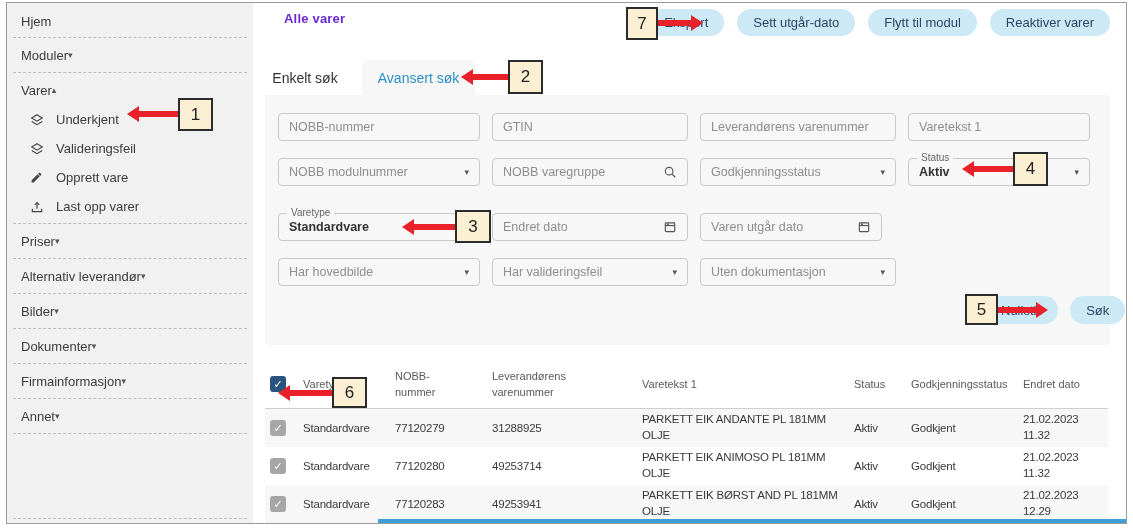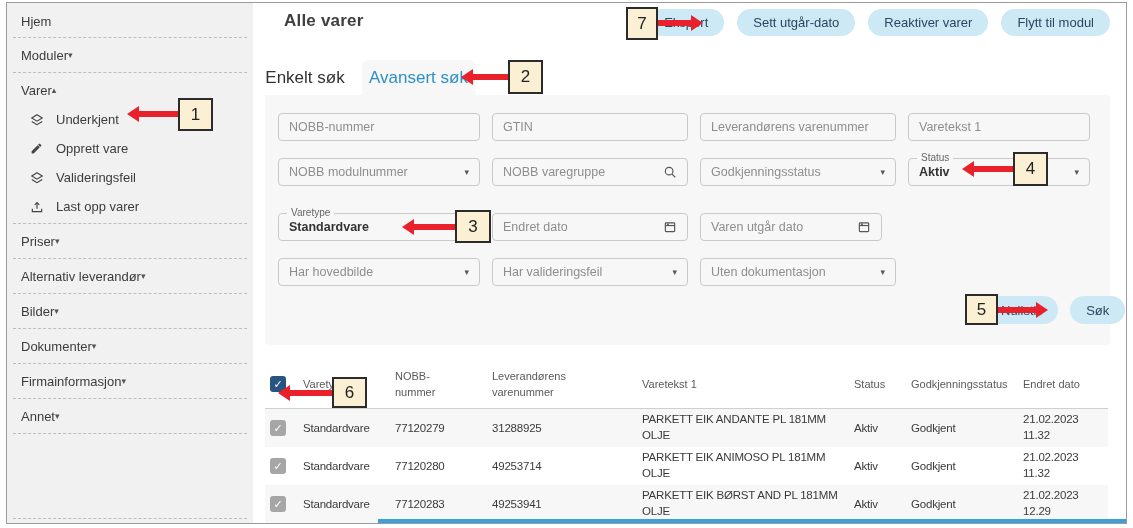--- a/index.html
+++ b/index.html
@@ -12,26 +12,26 @@
   .side-row.first{height:28px;padding-top:4px;}
   .chev{font-size:9px;color:#555;}
   .side-sep{border-top:1px dashed #bdbdbd;margin:2px 6px;}
   .sub-item{display:flex;align-items:center;gap:12px;height:29px;margin-left:10px;width:135px;
     padding-left:12px;border-radius:4px;cursor:pointer;}
   .sub-item.active{background:#e2e2e2;font-weight:bold;}
   .sub-item .sicon{width:15px;height:15px;display:flex;align-items:center;justify-content:center;flex-shrink:0;}
   .side-bottom-sep{position:absolute;left:6px;right:6px;bottom:4px;border-top:1px dashed #bdbdbd;}
   
   .main{position:relative;flex:1;background:#fff;}
-  .page-title{position:absolute;left:31px;top:8px;font-size:17px;color:#404040;font-weight:bold;letter-spacing:.2px;}
+  .page-title{position:absolute;left:31px;top:8px;font-size:13px;color:#6d28d9;font-weight:bold;letter-spacing:.2px;}
   .actions{position:absolute;top:6px;right:16px;display:flex;gap:13px;}
   .pill{background:#cde9f6;color:#2b4660;border-radius:14px;height:27px;padding:0 16px;
     font-size:13px;display:flex;align-items:center;cursor:pointer;white-space:nowrap;}
   .tab{position:absolute;height:35px;display:flex;align-items:center;justify-content:center;
-    font-size:17px;cursor:pointer;}
+    font-size:14px;cursor:pointer;}
   .tab1{left:12px;top:57px;width:80px;color:#333;}
   .tab2{left:109px;top:57px;width:113px;color:#2e8fc8;background:#f7f7f7;border-radius:6px 6px 0 0;}
   .panel{position:absolute;left:12px;top:92px;width:845px;height:250px;background:#f7f7f7;border-radius:0 4px 4px 4px;}
   .frow{position:absolute;left:25px;display:flex;gap:12px;}
   .frow.r1{top:110px;} .frow.r2{top:155px;} .frow.r3{top:210px;} .frow.r4{top:255px;text-align:center;}
   .field{border:1px solid #c9c9c9;border-radius:4px;height:28px;display:flex;align-items:center;
     padding:0 10px;font-size:12.5px;color:#8e8e8e;position:relative;box-sizing:border-box;cursor:text;}
   .w1{width:202px;} .w2{width:196px;} .w3{width:196px;} .w4{width:182px;}
   .field .ricon{margin-left:auto;display:flex;align-items:center;}
   .field .val{color:#333;font-weight:bold;font-size:12.5px;}
@@ -88,34 +88,34 @@
       <span class="sicon">
         <svg width="14" height="14" viewBox="0 0 24 24" fill="none" stroke="#444" stroke-width="2">
             <path d="M12 3l9 5.5-9 5.5-9-5.5z"></path>
             <path d="M3 14.5l9 5.5 9-5.5"></path>
           </svg>
       </span>
       <span>Underkjent</span>
     </div>
     <div class="sub-item">
       <span class="sicon">
-        <svg width="13" height="13" viewBox="0 0 24 24" fill="#444">
-            <path d="M3 17.2V21h3.8L18 9.8 14.2 6 3 17.2zM20.7 7.1c.4-.4.4-1 0-1.4l-2.4-2.4c-.4-.4-1-.4-1.4 0L15 5.2 18.8 9l1.9-1.9z"></path>
-          </svg>
-      </span>
-      <span>Opprett vare</span>
-    </div>
-    <div class="sub-item">
-      <span class="sicon">
         <svg width="14" height="14" viewBox="0 0 24 24" fill="none" stroke="#444" stroke-width="2">
             <path d="M12 3l9 5.5-9 5.5-9-5.5z"></path>
             <path d="M3 14.5l9 5.5 9-5.5"></path>
           </svg>
       </span>
       <span>Valideringsfeil</span>
+    </div>
+    <div class="sub-item">
+      <span class="sicon">
+        <svg width="13" height="13" viewBox="0 0 24 24" fill="#444">
+            <path d="M3 17.2V21h3.8L18 9.8 14.2 6 3 17.2zM20.7 7.1c.4-.4.4-1 0-1.4l-2.4-2.4c-.4-.4-1-.4-1.4 0L15 5.2 18.8 9l1.9-1.9z"></path>
+          </svg>
+      </span>
+      <span>Opprett vare</span>
     </div>
     <div class="sub-item">
       <span class="sicon">
         <svg width="14" height="14" viewBox="0 0 24 24" fill="none" stroke="#444" stroke-width="2">
             <path d="M12 15V5"></path>
             <path d="M8 8.5L12 4.5l4 4"></path>
             <path d="M4 15v5h16v-5"></path>
           </svg>
       </span>
       <span>Last opp varer</span>
@@ -154,22 +154,22 @@
     <div class="side-sep"></div>
     <div class="side-bottom-sep"></div>
   </nav>
 
   <div class="main">
     <div class="page-title">Alle varer</div>
 
     <div class="actions">
       <div class="pill">Eksport</div>
       <div class="pill">Sett utgår-dato</div>
+      <div class="pill">Flytt til modul</div>
       <div class="pill">Reaktiver varer</div>
-      <div class="pill">Flytt til modul</div>
     </div>
 
     <div class="tab tab1">Enkelt søk</div>
     <div class="tab tab2">Avansert søk</div>
 
     <div class="panel"></div>
 
     <div class="frow r1">
       <div class="field w1">
         <span>NOBB-nummer</span>

